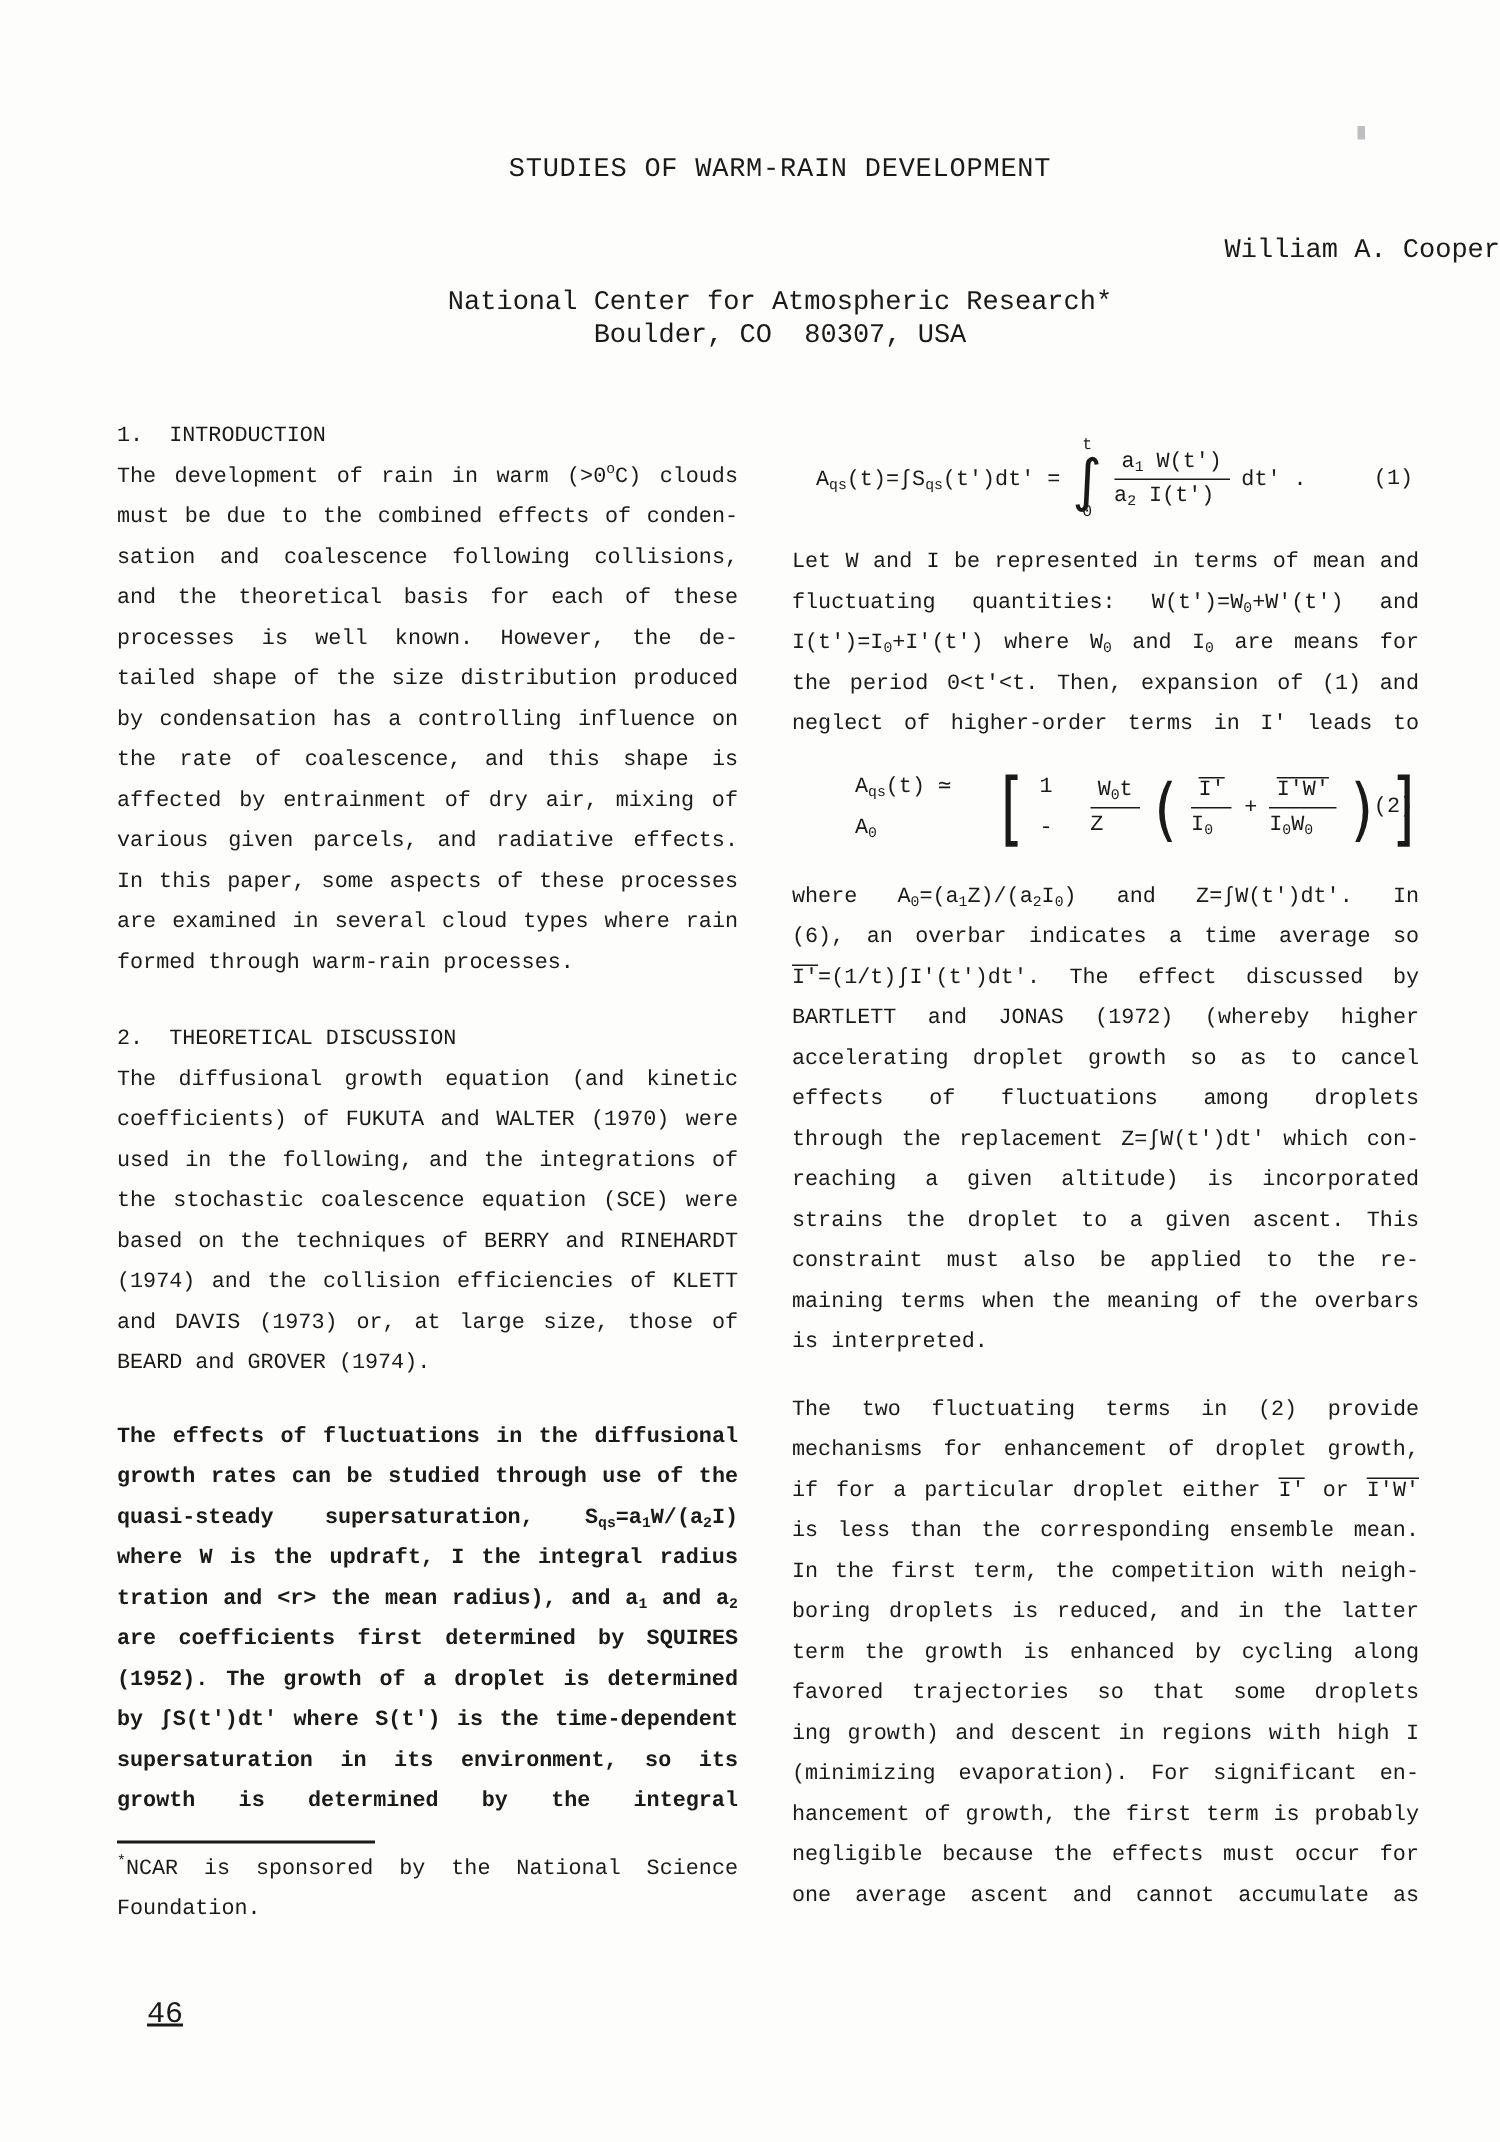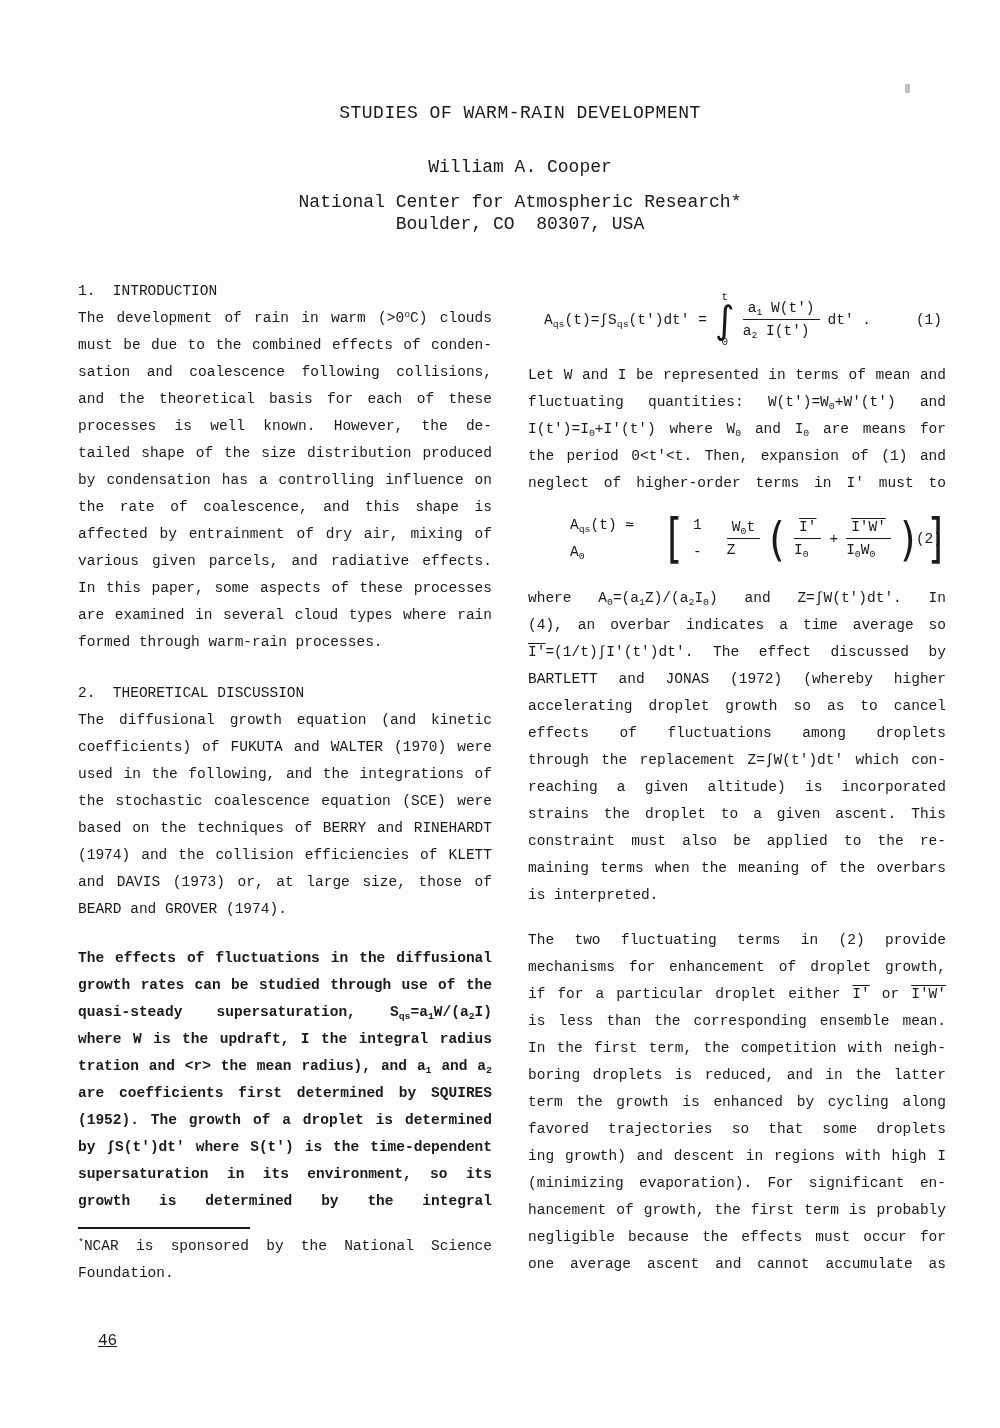--- a/index.html
+++ b/index.html
@@ -47,32 +47,32 @@
   .frac .fden { padding-top:2px; }
   .int-col { display:inline-flex; flex-direction:column; align-items:center; font-size:11px; line-height:11px; }
   .int-sign { font-family:"DejaVu Sans",sans-serif; font-size:38px; line-height:34px; font-weight:400; }
   .bigb { font-family:"DejaVu Sans",sans-serif; line-height:1; font-weight:400; }
   .bk { font-size:54px; transform:scaleX(0.72); }
   .pr { font-size:46px; transform:scaleX(0.85); }
 
   
   .footnote-rule { width:172px; border-top:2px solid #1a1a1a; margin:12px 0 4px 0; }
 
-  .page-number { position:absolute; left:98px; top:1332px; font-size:16px;text-decoration:underline; }
+  .page-number { position:absolute; left:98px; top:1332px; font-size:20px;text-decoration:underline; }
 
   .scan-artifact { position:absolute; left:905px; top:84px; width:5px; height:9px; background:#8a8a92; opacity:0.55; }
 </style>
 </head>
 <body>
 
 <div class="page">
 
   <div class="header">
     <div class="title" style="white-space:pre;">STUDIES OF WARM-RAIN DEVELOPMENT</div>
-    <div class="author" style="white-space:pre;">William A. Cooper</div>
+    <div class="author" style="white-space:pre;text-align:right;">William A. Cooper</div>
     <div class="affiliation" style="white-space:pre;">National Center for Atmospheric Research*</div>
     <div class="address" style="white-space:pre;">Boulder, CO  80307, USA</div>
   </div>
 
   <div class="col" id="left-col">
     <div class="heading">1.  INTRODUCTION</div>
     <div class="para">
         <div class="tline">The development of rain in warm (&gt;0<sup>o</sup>C) clouds</div>
         <div class="tline">must be due to the combined effects of conden-</div>
         <div class="tline">sation and coalescence following collisions,</div>
@@ -135,21 +135,21 @@
       </span>
       <span>dt' .</span>
       <span class="eq-number">(1)</span>
     </div>
 
     <div class="para">
         <div class="tline">Let W and I be represented in terms of mean and</div>
         <div class="tline">fluctuating quantities: W(t')=W<sub>0</sub>+W'(t') and</div>
         <div class="tline">I(t')=I<sub>0</sub>+I'(t') where W<sub>0</sub> and I<sub>0</sub> are means for</div>
         <div class="tline">the period 0&lt;t'&lt;t.  Then, expansion of (1) and</div>
-        <div class="tline">neglect of higher-order terms in I' must to</div>
+        <div class="tline">neglect of higher-order terms in I' leads to</div>
       </div>
 
     <div class="equation" id="eq2">
       <span>A<sub>qs</sub>(t) ≃ A<sub>0</sub></span>
       <span class="bigb bk">[</span>
       <span>1 -</span>
       <span class="frac">
         <span class="fnum bar">W<sub>0</sub>t</span>
         <span class="fden">Z</span>
       </span>
@@ -163,21 +163,21 @@
         <span class="fnum bar"><span class="ov">I'W'</span></span>
         <span class="fden">I<sub>0</sub>W<sub>0</sub></span>
       </span>
       <span class="bigb pr">)</span>
       <span class="bigb bk">]</span>
       <span class="eq-number">(2)</span>
     </div>
 
     <div class="para">
         <div class="tline">where A<sub>0</sub>=(a<sub>1</sub>Z)/(a<sub>2</sub>I<sub>0</sub>) and Z=∫W(t')dt'.  In</div>
-        <div class="tline">(4), an overbar indicates a time average so</div>
+        <div class="tline">(6), an overbar indicates a time average so</div>
         <div class="tline"><span class="ov">I'</span>=(1/t)∫I'(t')dt'.  The effect discussed by</div>
         <div class="tline">BARTLETT and JONAS (1972) (whereby higher</div>
         <div class="tline">accelerating droplet growth so as to cancel</div>
         <div class="tline">effects of fluctuations among droplets</div>
         <div class="tline">through the replacement Z=∫W(t')dt' which con-</div>
         <div class="tline">reaching a given altitude) is incorporated</div>
         <div class="tline">strains the droplet to a given ascent.  This</div>
         <div class="tline">constraint must also be applied to the re-</div>
         <div class="tline">maining terms when the meaning of the overbars</div>
         <div class="tline last">is interpreted.</div>

